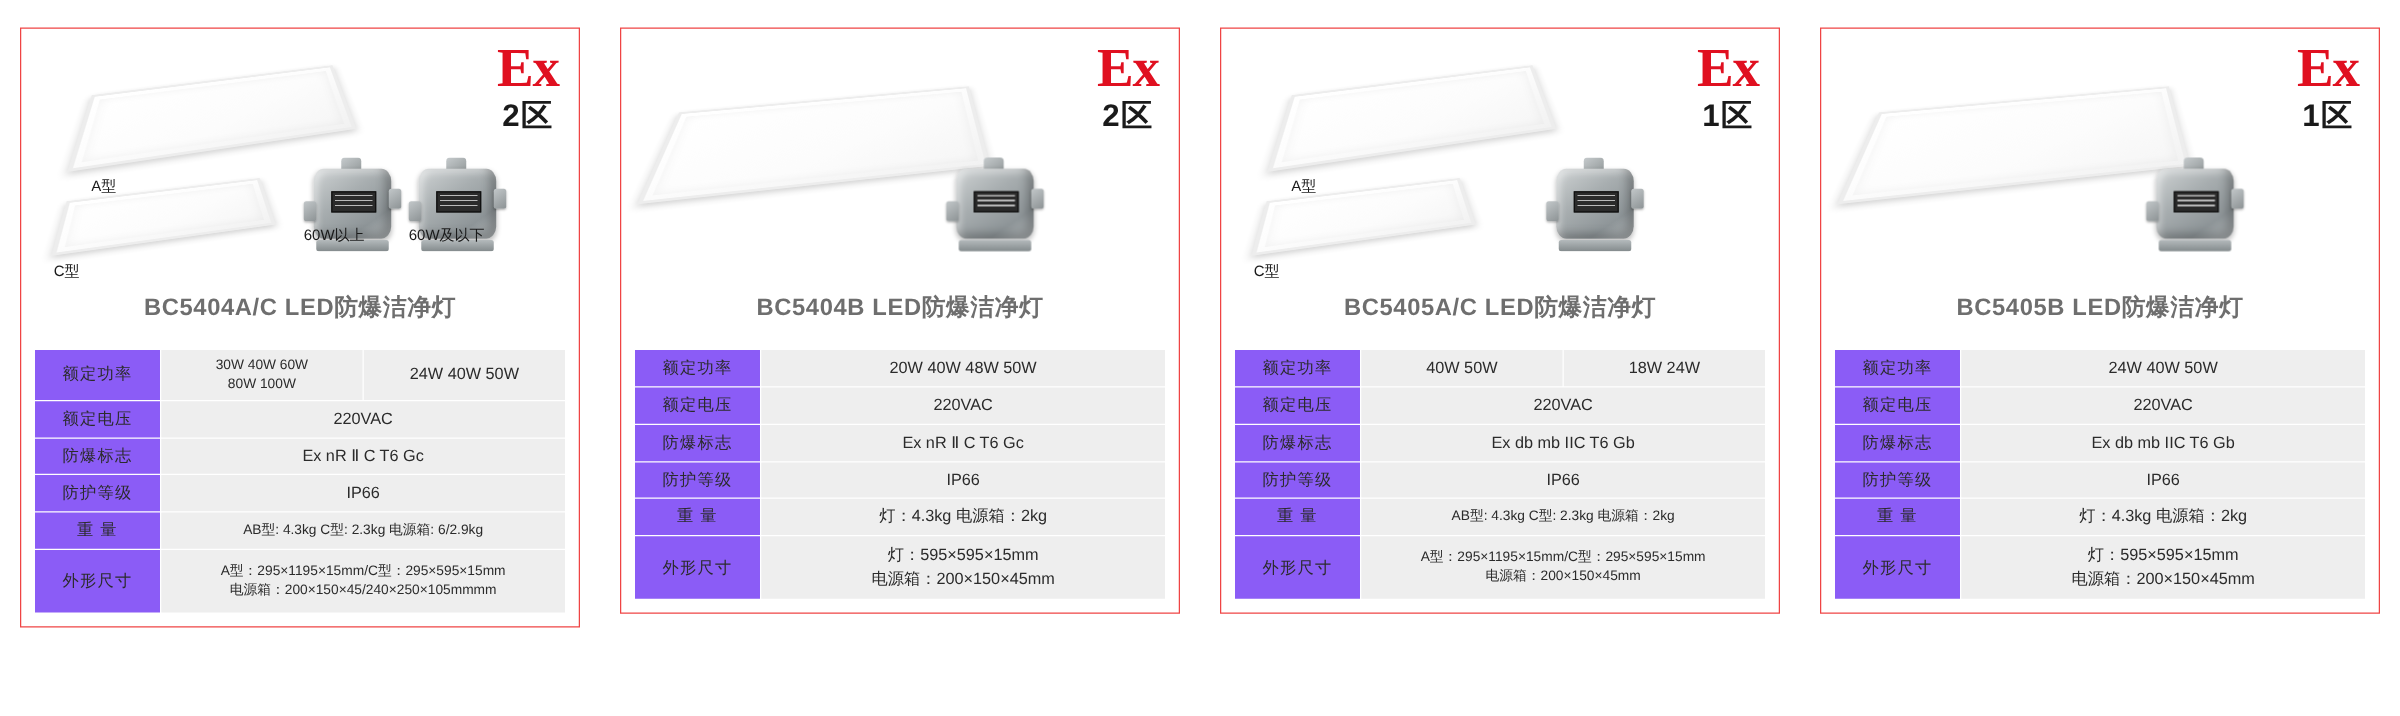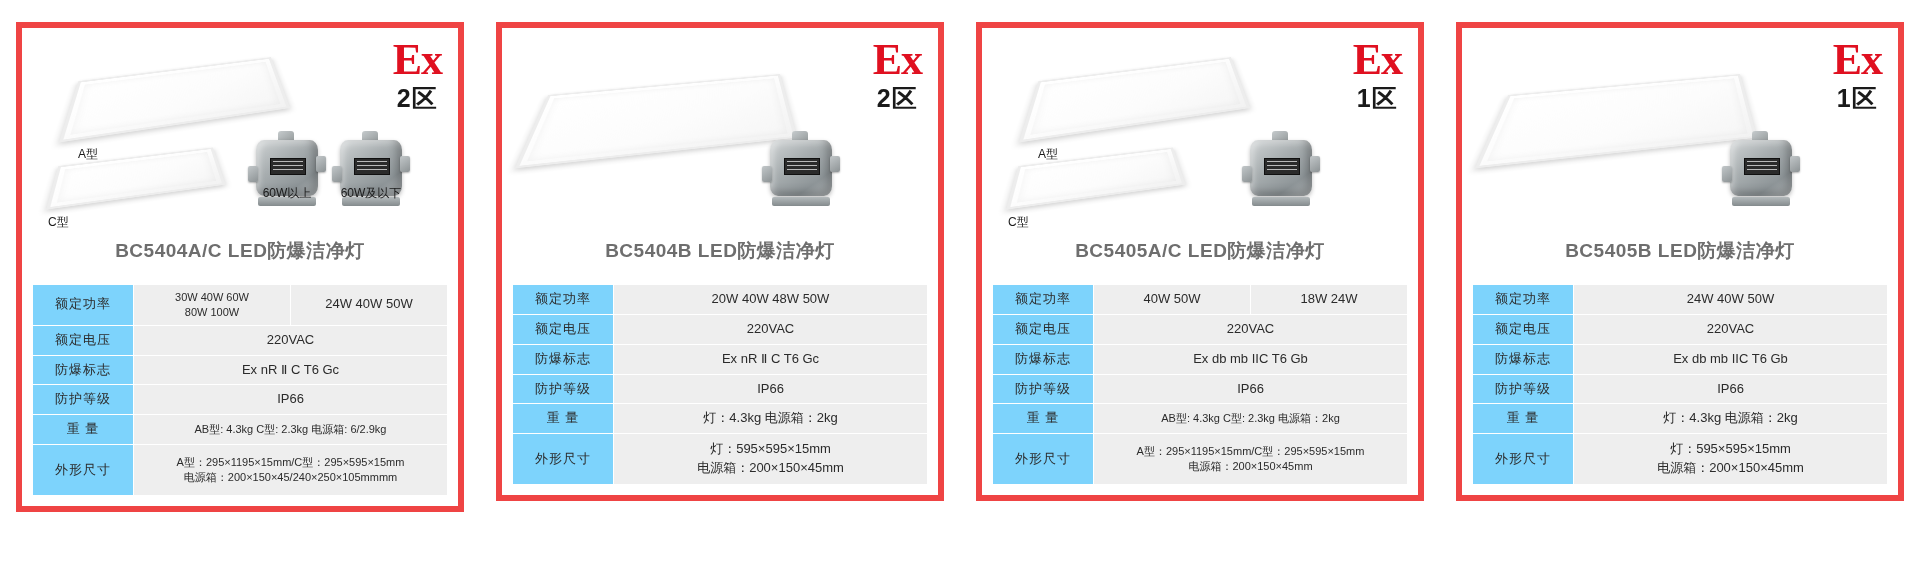--- a/index.html
+++ b/index.html
@@ -15,21 +15,21 @@
     padding:0;box-sizing:border-box;
   }
   .panel{
     width:480px;height:573px;
     box-sizing:border-box;
     padding:22px 16px 16px 16px;
     display:flex;flex-direction:column;
     position:relative;
   }
   .card{
-    border:6px solid #ef4444;
+    border:1px solid #ef4444;
     background:#ffffff;
     box-sizing:border-box;
     width:100%;
     padding:8px 10px 10px 10px;
     display:flex;flex-direction:column;
   }
 
   
   .hero{
     position:relative;
@@ -129,21 +129,21 @@
     background:linear-gradient(145deg,#c6cbcd,#929899);
     border-radius:3px 3px 0 0;
   }
   .box .foot{
     position:absolute;left:10px;bottom:0;width:58px;height:9px;
     background:linear-gradient(180deg,#b4babc,#848b8d);
     border-radius:2px;
   }
   .box-caption{
     position:absolute;bottom:4px;width:100%;
-    text-align:center;font-size:12px;color:#1a1a1a;white-space:nowrap;
+    text-align:left;font-size:12px;color:#1a1a1a;white-space:nowrap;
     left:0;
   }
   .box-1{left:216px;}
   .box-2{left:300px;}
   .box-solo{left:250px;}
 
   
   .title{
     text-align:center;
     font-size:19px;
@@ -164,21 +164,21 @@
   table.spec td{
     font-size:13px;
     color:#2b2b2b;
     padding:5px 4px;
     text-align:center;
     vertical-align:middle;
     line-height:1.45;
   }
   td.key{
     width:92px;
-    background:#7dd3fc;
+    background:#8b5cf6;
     color:#ffffff;
     font-size:14px;
     font-weight:500;
     letter-spacing:1px;
     white-space:nowrap;
   }
   td.val{
     background:#eeeeee;
   }
   td.val.small{font-size:11px;line-height:1.35;}

